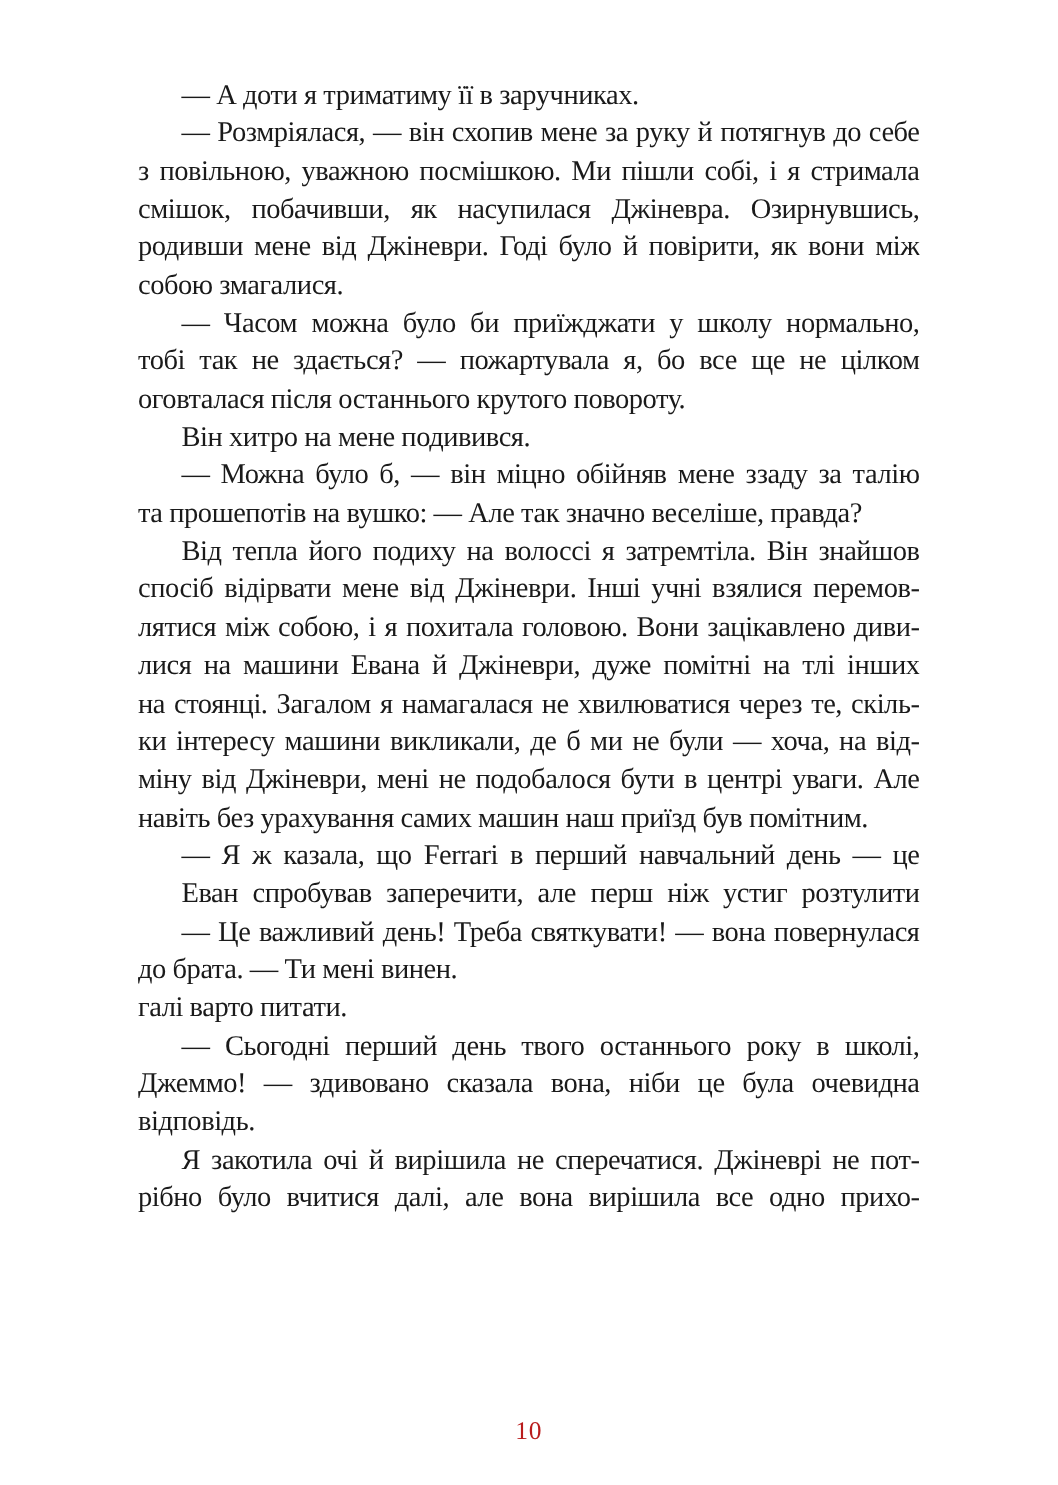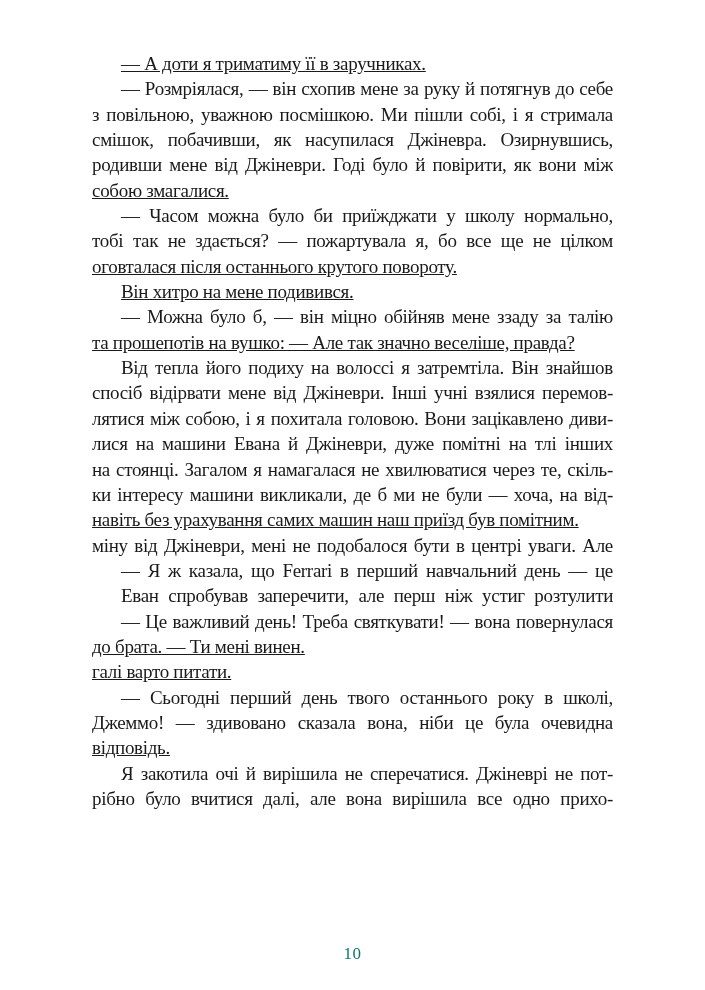--- a/index.html
+++ b/index.html
@@ -27,30 +27,30 @@
     height: 25.35px;
     line-height: 25.35px;
     font-size: 19px;
     letter-spacing: -0.3px;
     text-align: justify;
     text-align-last: justify;
     overflow: hidden;
     white-space: normal;
   }
   .line.indent { text-indent: 29px; }
-  .line.last   { text-align: left; text-align-last: left; text-decoration: underline; }
+  .line.last   { text-align: left; text-align-last: left; }
   .folio {
     position: absolute;
     top: 944px;
     left: 0;
     width: 705px;
     text-align: center;
     font-size: 17px;
     line-height: 20px;
-    color: #0f766e;
+    color: #b91c1c;
     letter-spacing: 0.5px;
   }
 </style>
 </head>
 <body>
 
 <div class="book-page">
   <div class="page-text" id="page-text">
       <div class="line indent last">— А доти я триматиму її в заручниках.</div>
       <div class="line indent">— Розмріялася, — він схопив мене за руку й потягнув до себе</div>
@@ -63,22 +63,22 @@
       <div class="line last">оговталася після останнього крутого повороту.</div>
       <div class="line indent last">Він хитро на мене подивився.</div>
       <div class="line indent">— Можна було б, — він міцно обійняв мене ззаду за талію</div>
       <div class="line last">та прошепотів на вушко: — Але так значно веселіше, правда?</div>
       <div class="line indent">Від тепла його подиху на волоссі я затремтіла. Він знайшов</div>
       <div class="line">спосіб відірвати мене від Джіневри. Інші учні взялися перемов-</div>
       <div class="line">лятися між собою, і я похитала головою. Вони зацікавлено диви-</div>
       <div class="line">лися на машини Евана й Джіневри, дуже помітні на тлі інших</div>
       <div class="line">на стоянці. Загалом я намагалася не хвилюватися через те, скіль-</div>
       <div class="line">ки інтересу машини викликали, де б ми не були — хоча, на від-</div>
+      <div class="line">міну від Джіневри, мені не подобалося бути в центрі уваги. Але</div>
       <div class="line last">навіть без урахування самих машин наш приїзд був помітним.</div>
-      <div class="line">міну від Джіневри, мені не подобалося бути в центрі уваги. Але</div>
       <div class="line indent">— Я ж казала, що Ferrari в перший навчальний день — це</div>
       <div class="line indent">Еван спробував заперечити, але перш ніж устиг розтулити</div>
       <div class="line indent">— Це важливий день! Треба святкувати! — вона повернулася</div>
       <div class="line last">до брата. — Ти мені винен.</div>
       <div class="line last">галі варто питати.</div>
       <div class="line indent">— Сьогодні перший день твого останнього року в школі,</div>
       <div class="line">Джеммо! — здивовано сказала вона, ніби це була очевидна</div>
       <div class="line last">відповідь.</div>
       <div class="line indent">Я закотила очі й вирішила не сперечатися. Джіневрі не пот-</div>
       <div class="line">рібно було вчитися далі, але вона вирішила все одно прихо-</div>

